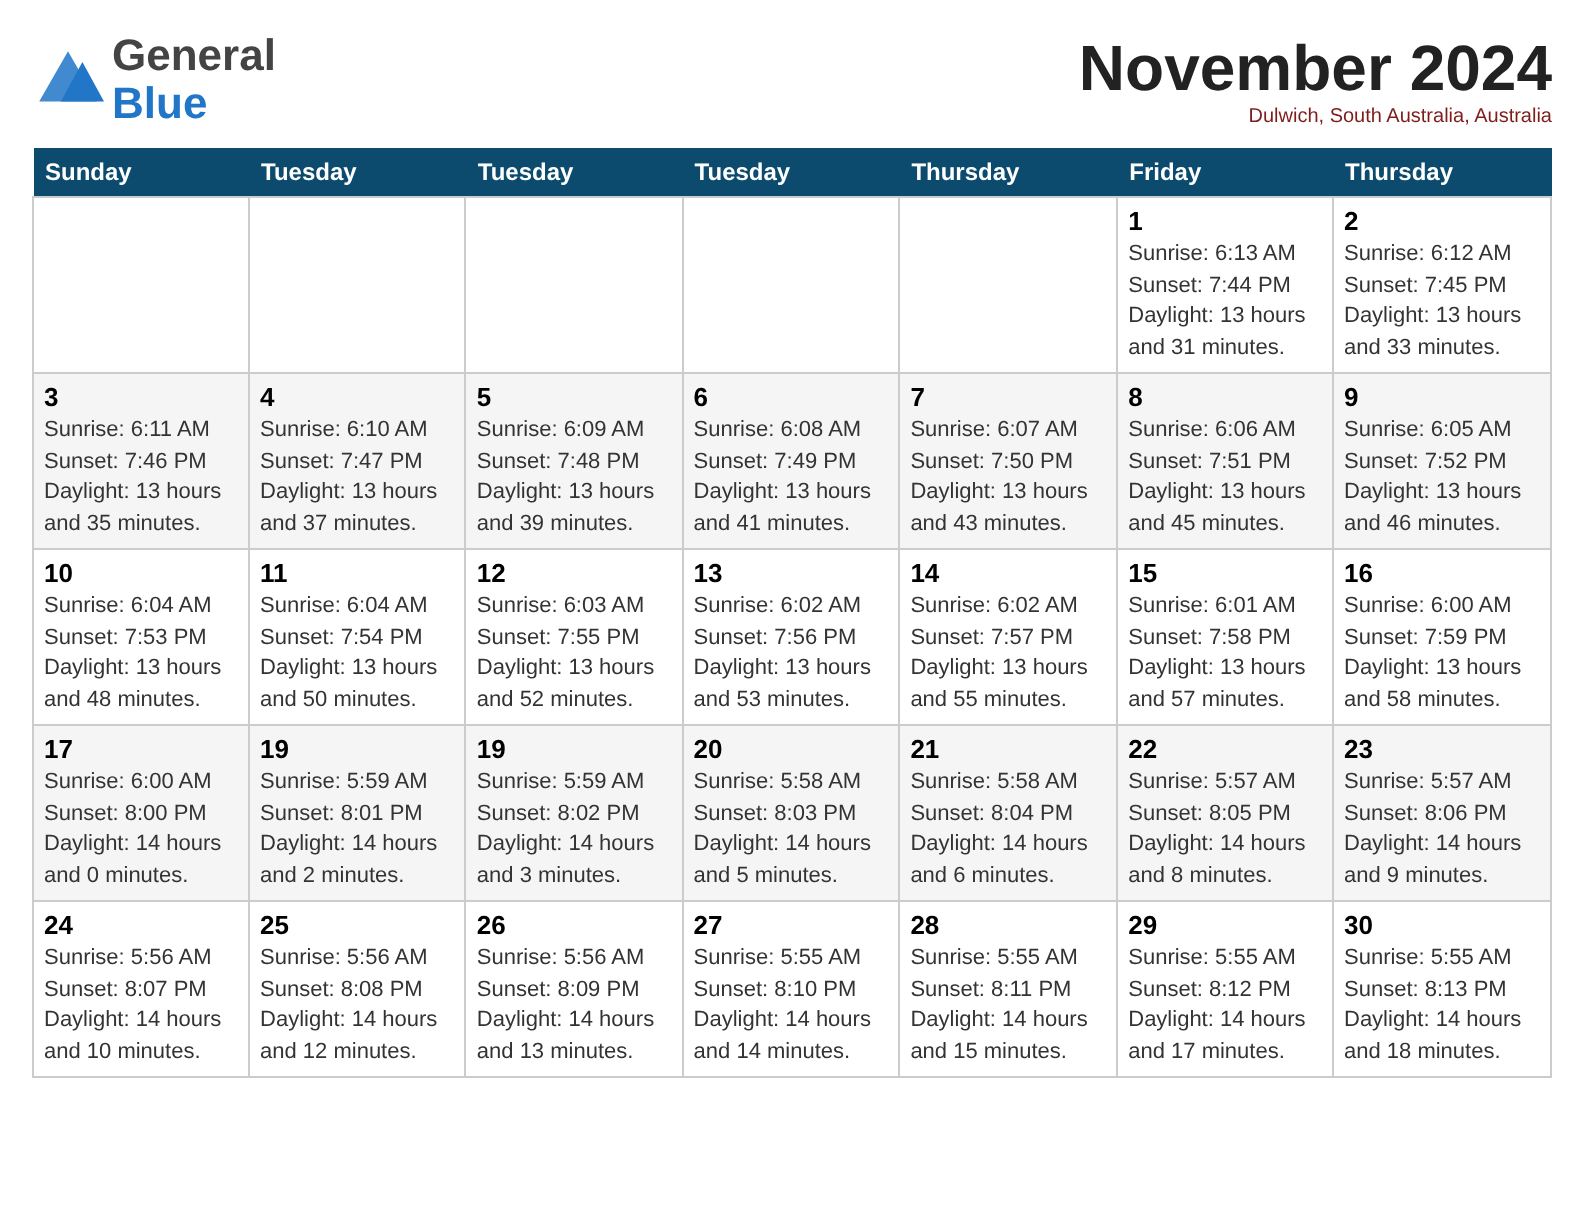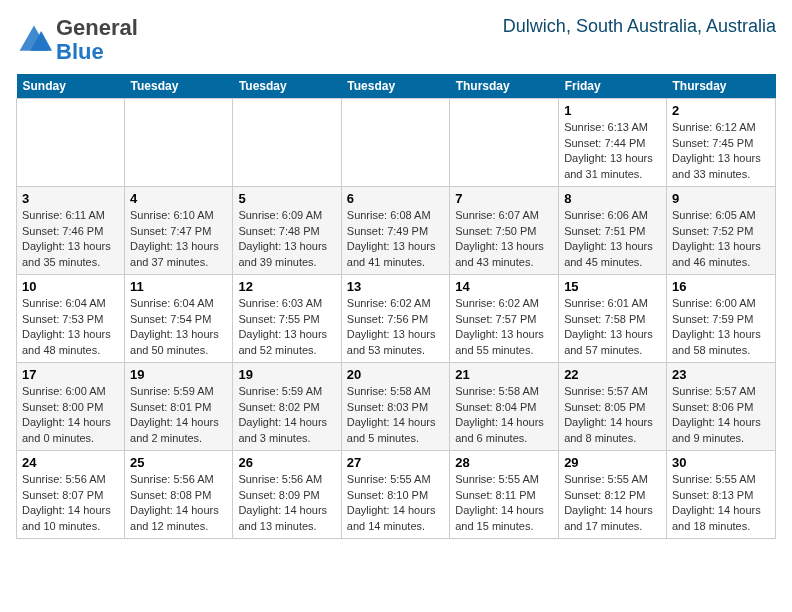--- a/index.html
+++ b/index.html
@@ -36,30 +36,30 @@
     }
     .title-block {
       text-align: right;
     }
     .month-title {
       font-size: 32px;
       font-weight: bold;
       color: #222;
     }
     .location {
-      font-size: 18px;
-      color: #0c4a6e;
+      font-size: 10px;
+      color: #7f1d1d;
     }
     table {
       width: 100%;
       border-collapse: collapse;
       font-size: 11px;
     }
     thead tr th {
-      background: #0369a1;
+      background: #0c4a6e;
       color: #fff;
       padding: 5px 6px;
       text-align: left;
       font-size: 12px;
       font-weight: bold;
     }
     tbody tr td {
       border: 1px solid #ccc;
       vertical-align: top;
       padding: 4px 5px;
@@ -97,20 +97,21 @@
       <rect x="0" y="0" width="40" height="40" fill="white"></rect>
       <polygon points="20,4 36,32 4,32" fill="#2176c7" opacity="0.85"></polygon>
       <polygon points="28,10 40,32 16,32" fill="#2176c7"></polygon>
     </svg>
     <div class="logo-text">
       <span class="general">General</span>
       <span class="blue">Blue</span>
     </div>
   </div>
   <div class="title-block">
+    <div class="month-title">November 2024</div>
     <div class="location">Dulwich, South Australia, Australia</div>
   </div>
 </div>
 
 <table>
   <thead>
     <tr>
     <th>Sunday</th>
         <th>Tuesday</th>
         <th>Tuesday</th>

